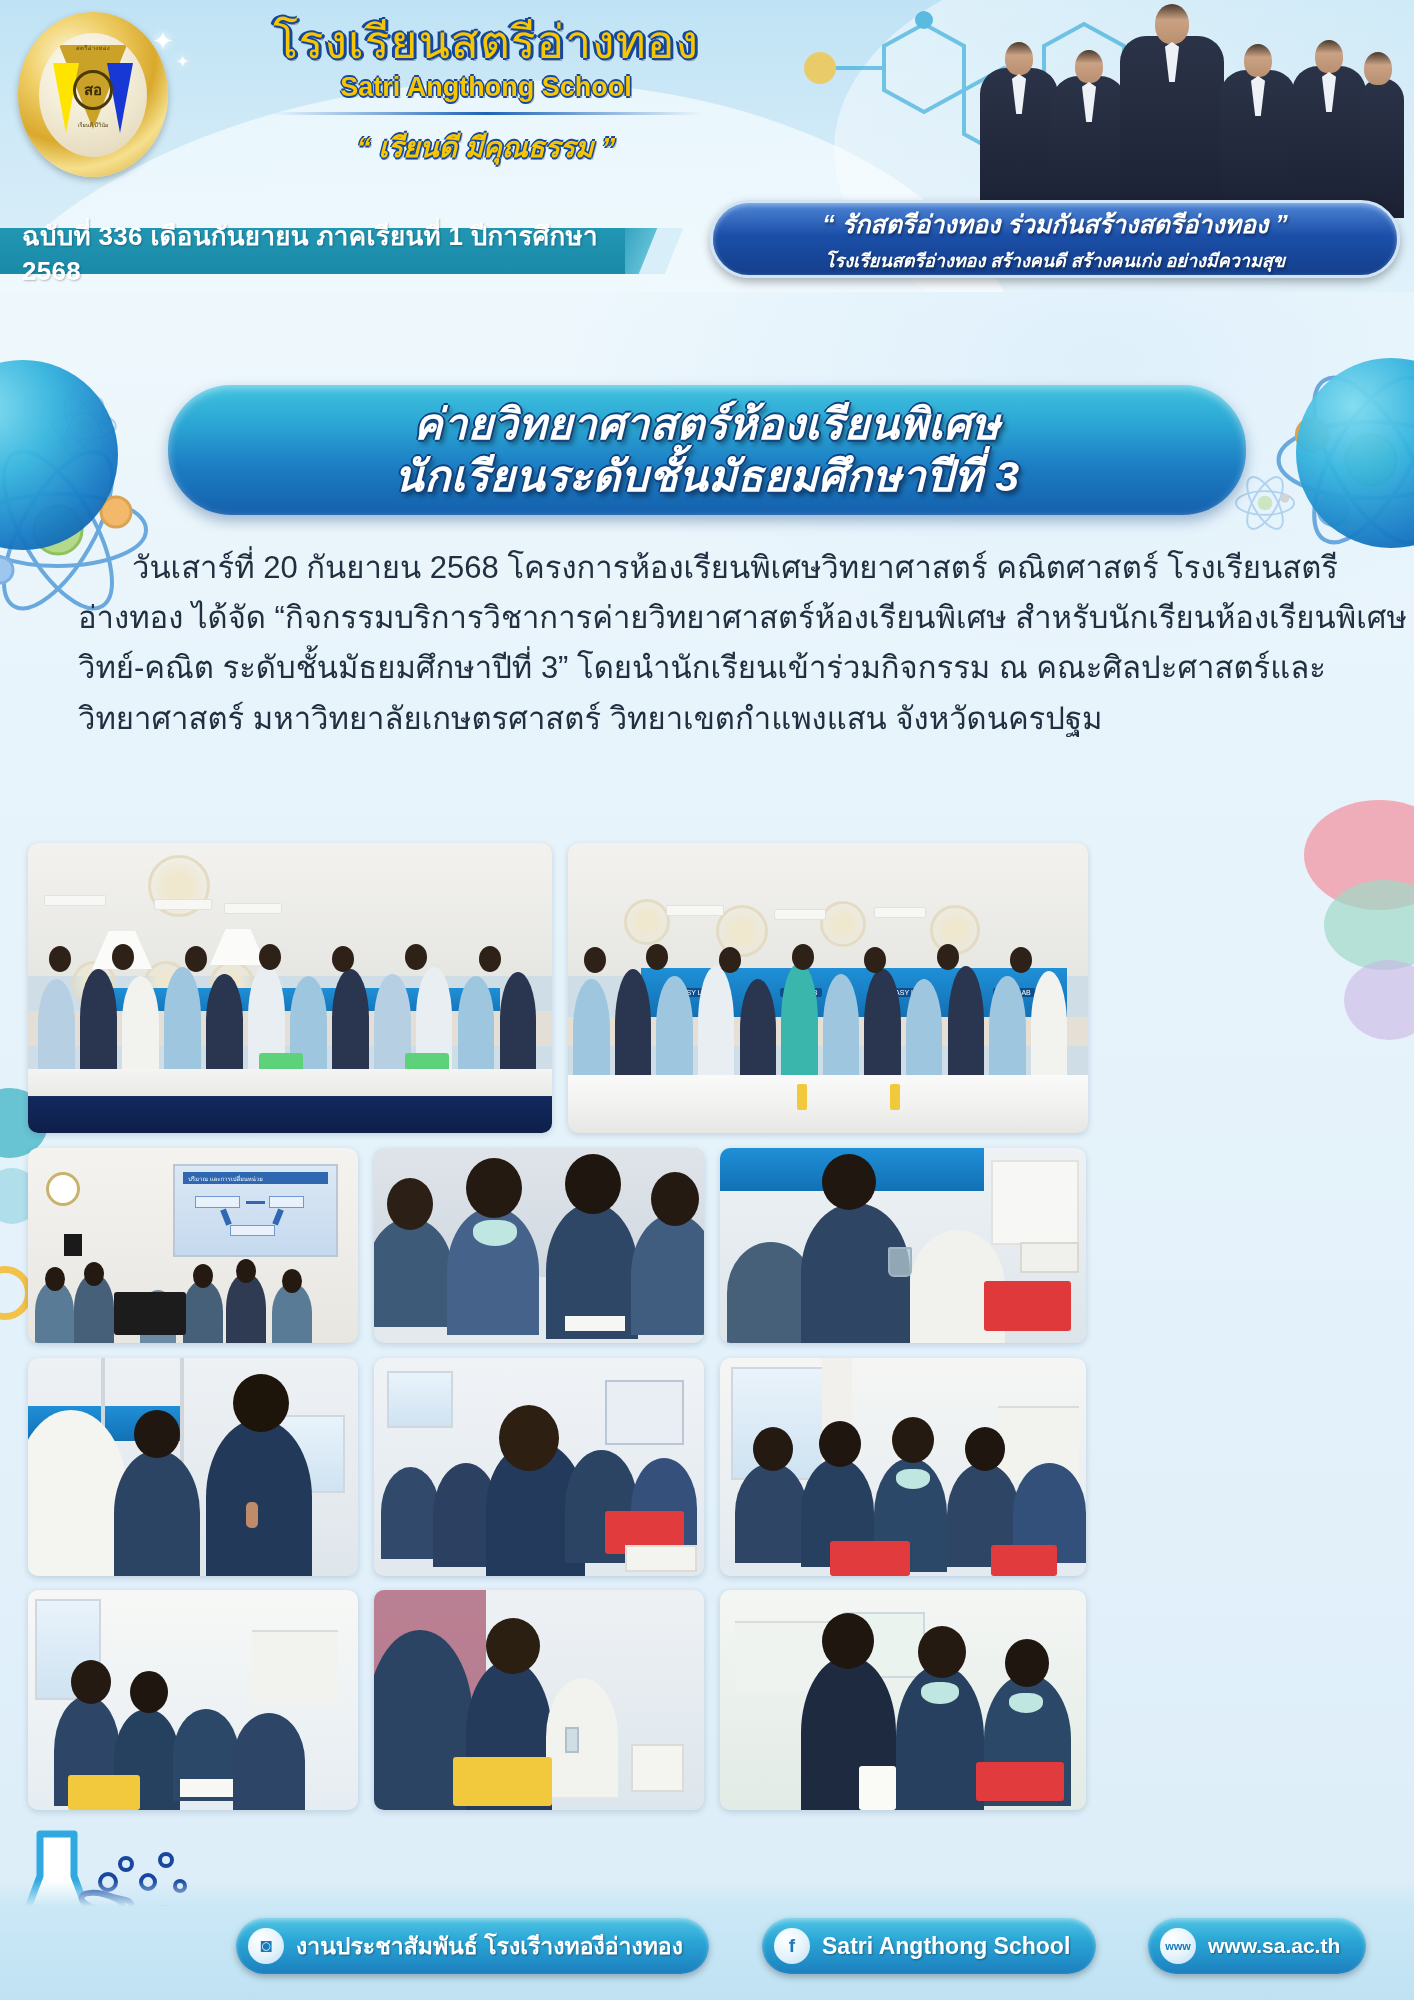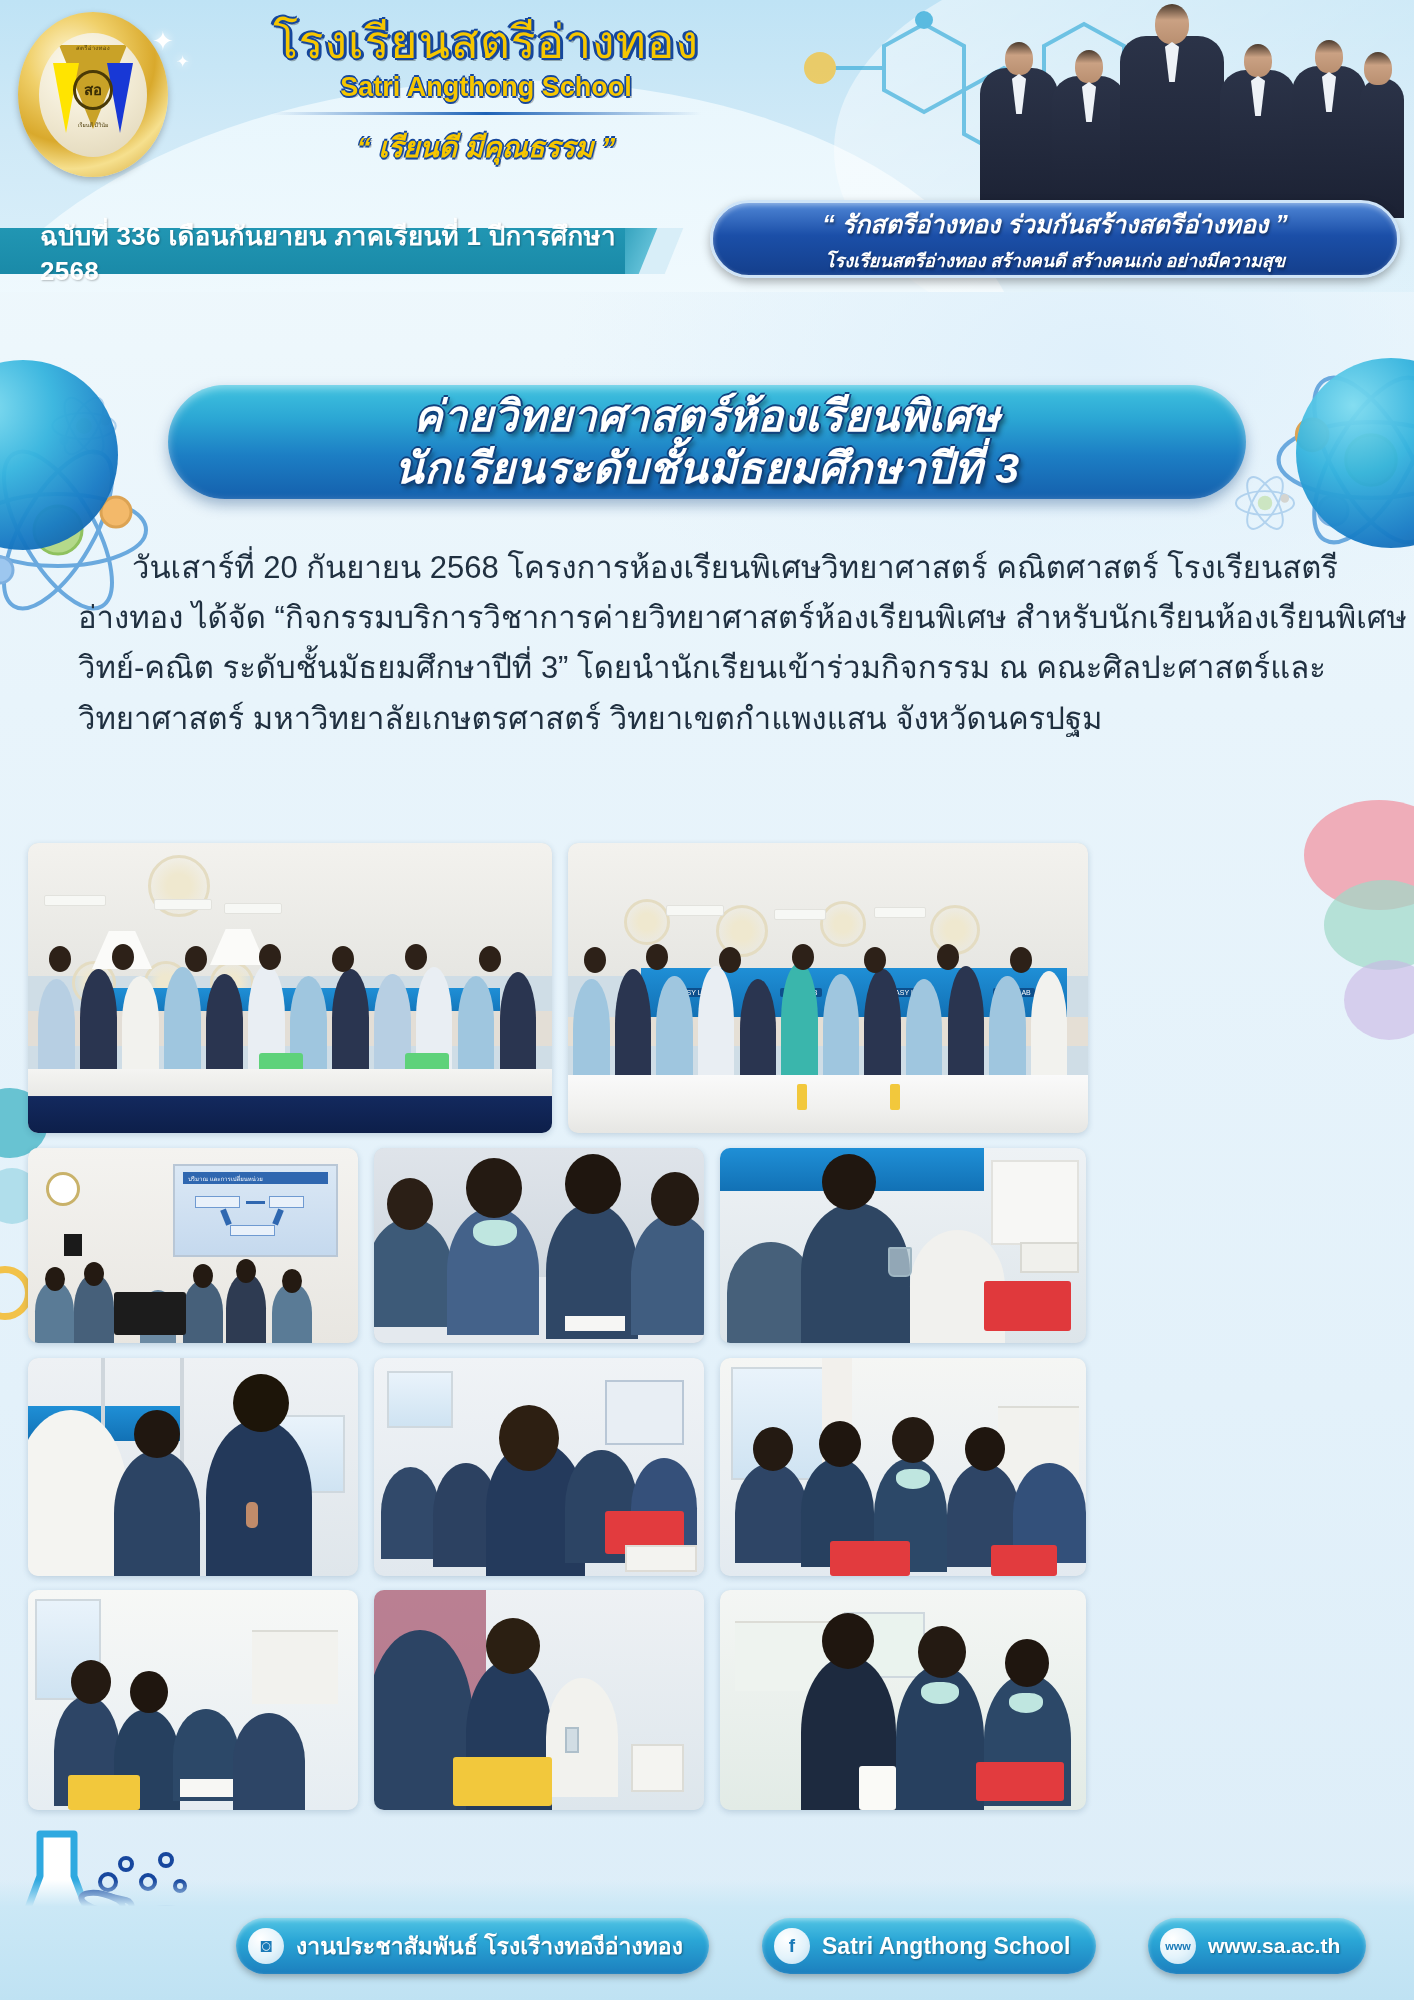--- a/index.html
+++ b/index.html
@@ -130,21 +130,21 @@
   }
   .person .shirt{
     position:absolute;left:50%;top:6px;transform:translateX(-50%);
     width:14px;height:40px;background:#eef2f7;clip-path:polygon(50% 0,100% 12%,70% 100%,30% 100%,0 12%);
   }
 
   
   .issue-bar{
     position:absolute; left:0; top:228px; width:625px; height:46px;
     background:linear-gradient(180deg,#2196b3 0%,#1a8aa8 100%);
-    display:flex; align-items:center; padding-left:40px;
+    display:flex; align-items:center; padding-left:22px;
     color:#fff; font-size:26px; font-weight:bold;
     text-shadow:1px 1px 2px rgba(0,0,0,.25);
     letter-spacing:.3px;
   }
   .issue-slash{
     position:absolute; left:600px; top:228px; width:72px; height:46px;
     background:linear-gradient(90deg,#2196b3,#7fd3e8);
     transform:skewX(-22deg);
   }
   .issue-slash2{
@@ -165,21 +165,21 @@
     font-size:25px;font-weight:bold;font-style:italic;color:#fff;white-space:nowrap;
     text-shadow:1px 2px 3px rgba(0,0,0,.45);
   }
   .quote-l2{
     font-size:18px;font-weight:bold;font-style:italic;color:#fff;white-space:nowrap;margin-top:2px;
     text-shadow:1px 2px 3px rgba(0,0,0,.45);
   }
 
   
   .title-banner{
-    position:absolute; left:168px; top:385px; width:1078px; height:114px;
+    position:absolute; left:168px; top:385px; width:1078px; height:130px;
     border-radius:63px;
     background:linear-gradient(180deg,#3fc2df 0%,#2ba6d4 30%,#1c7ec4 62%,#1560ad 100%);
     box-shadow:0 6px 14px rgba(10,60,120,.35), inset 0 3px 8px rgba(255,255,255,.45);
     display:flex;flex-direction:column;align-items:center;justify-content:center;
   }
   .title-l1,.title-l2{
     font-size:43px;font-weight:bold;font-style:italic;color:#fff;white-space:nowrap;
     letter-spacing:.5px;
     text-shadow:
       -2px 0 #11427e,2px 0 #11427e,0 -2px #11427e,0 2px #11427e,

